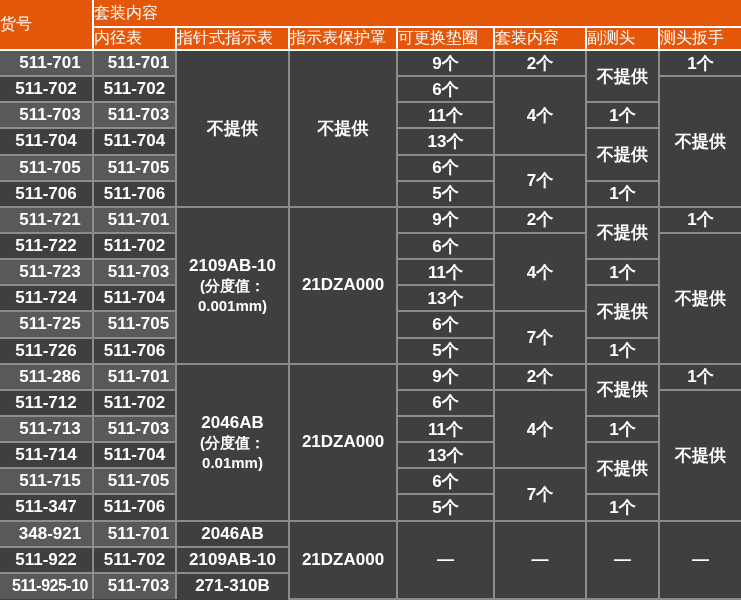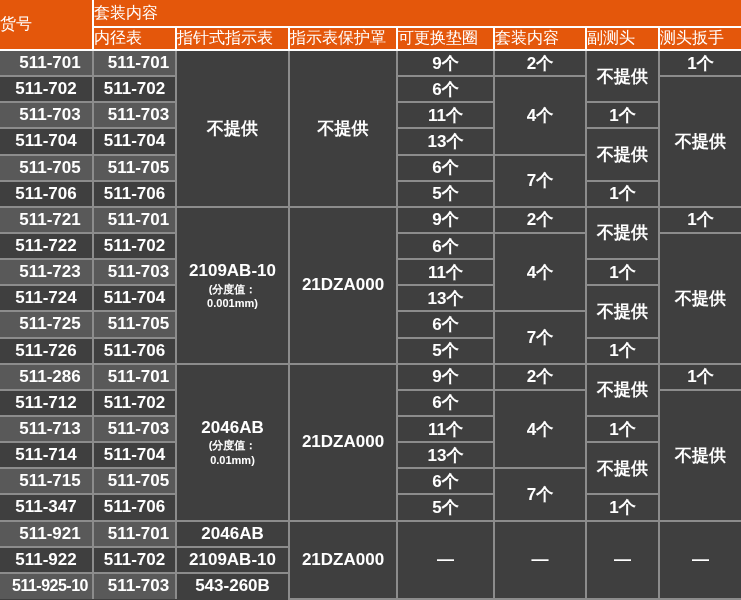--- a/index.html
+++ b/index.html
@@ -41,21 +41,21 @@
     white-space: nowrap;
   }
   .spec td.lt { background: #595959; padding-left: 8px; }
   .spec tbody tr { height: 25.8px; }
   
   .spec tr > *:first-child { border-left: none; }
   .spec tr > *:last-child  { border-right: none; }
   .spec thead tr.h1 > *    { border-top: none; }
   .spec tbody tr:last-child > td { border-bottom: none; }
   .spec .main-val { display: block; font-size: 17px; line-height: 1.25; }
-  .spec .note     { display: block; font-size: 11px; font-weight: bold; line-height: 1.3; }
+  .spec .note     { display: block; font-size: 15px; font-weight: bold; line-height: 1.3; }
   .spec td.tight  { font-size: 16px; letter-spacing: -0.5px; }
 </style>
 </head>
 <body>
 
 <table class="spec">
   <colgroup>
     <col style="width:93px">
       <col style="width:83px">
       <col style="width:113px">
@@ -210,34 +210,34 @@
       <td rowspan="2">7个</td>
     </tr>
     <tr>
       <td>511-347</td>
       <td>511-706</td>
       <td>5个</td>
       <td>1个</td>
     </tr>
 
     <tr>
-      <td class="lt">511-921</td>
+      <td class="lt">348-921</td>
       <td class="lt">511-701</td>
       <td>2046AB</td>
       <td rowspan="3">21DZA000</td>
       <td rowspan="3">—</td>
       <td rowspan="3">—</td>
       <td rowspan="3">—</td>
       <td rowspan="3">—</td>
     </tr>
     <tr>
       <td>511-922</td>
       <td>511-702</td>
       <td>2109AB-10</td>
     </tr>
     <tr>
       <td class="lt tight">511-925-10</td>
       <td class="lt">511-703</td>
-      <td>543-260B</td>
+      <td>271-310B</td>
     </tr>
 
   </tbody>
 </table>
 
 </body></html>

